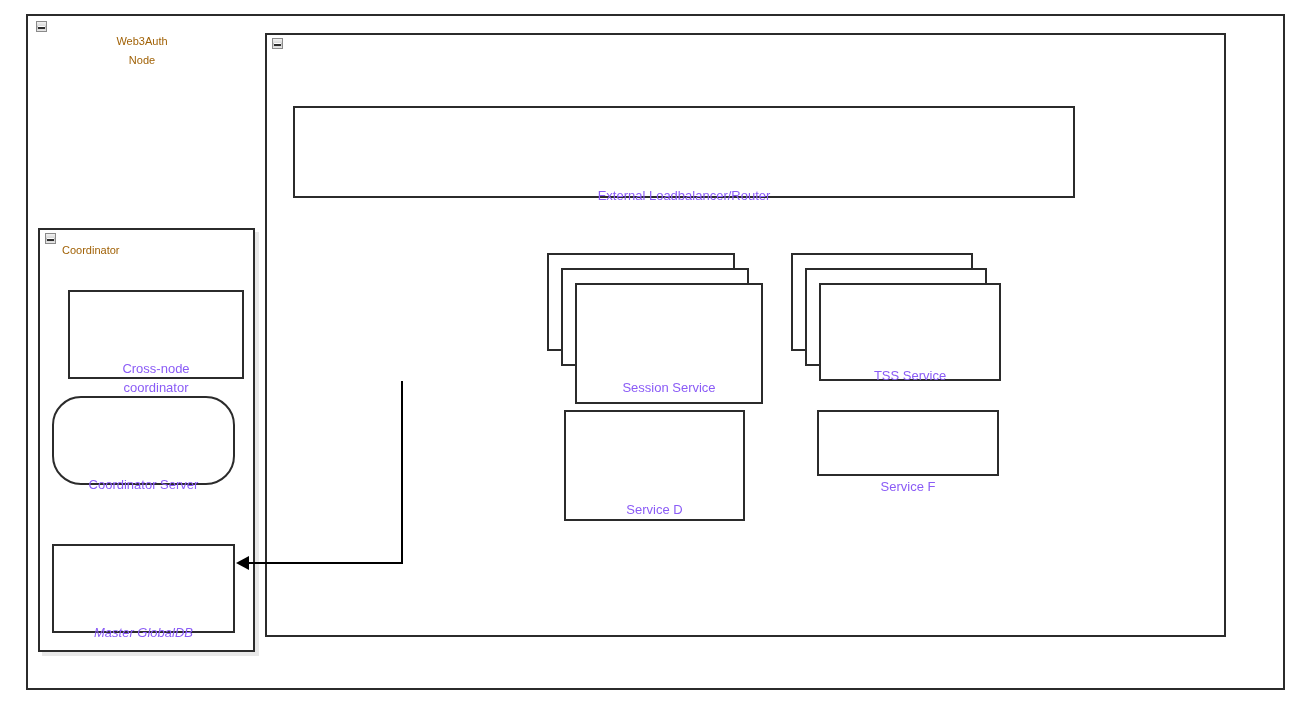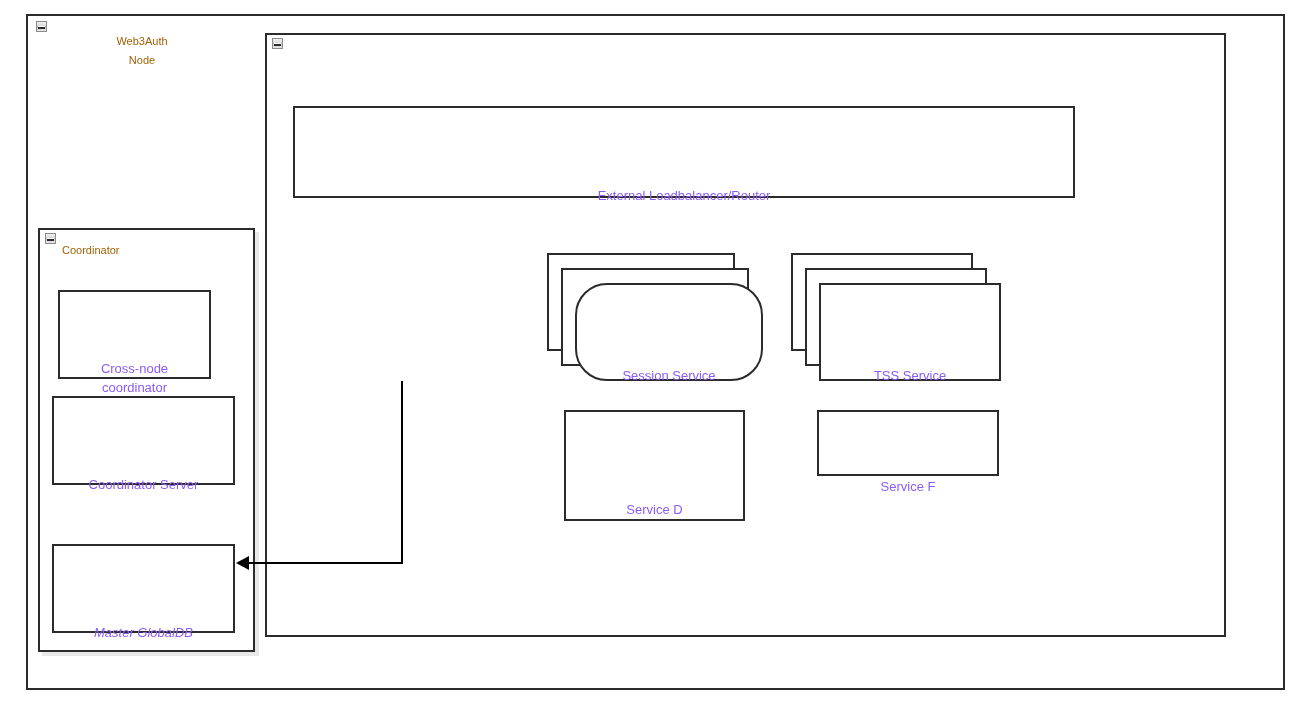--- a/index.html
+++ b/index.html
@@ -135,21 +135,21 @@
 
 
   <div class="box" style="left:293px; top:106px; width:782px; height:92px;">
     <div class="node-label">External Loadbalancer/Router</div>
   </div>
 
 
   <div class="stack" style="left:547px; top:253px; width:216px; height:128px;">
     <div class="layer l1" style="width:188px; height:98px;"></div>
     <div class="layer l2" style="width:188px; height:98px;"></div>
-    <div class="layer l3" style="width:188px; height:98px;border-radius:32px;">
+    <div class="layer l3" style="width:188px; height:121px;">
       <div class="node-label">Session Service</div>
     </div>
   </div>
 
   <div class="stack" style="left:791px; top:253px; width:210px; height:128px;">
     <div class="layer l1" style="width:182px; height:98px;"></div>
     <div class="layer l2" style="width:182px; height:98px;"></div>
     <div class="layer l3" style="width:182px; height:98px;">
       <div class="node-label">TSS Service</div>
     </div>
@@ -163,26 +163,26 @@
     <div class="node-label">Service F</div>
   </div>
 
   <div class="container-box shadowed" style="left:38px; top:228px; width:217px; height:424px;">
   </div>
 
   <span class="collapse-icon" style="left:45px; top:233px;"></span>
 
   <div class="container-title" style="left:62px; top:241px; width:130px; text-align:left;">Coordinator</div>
 
-  <div class="box" style="left:58px; top:290px; width:153px; height:89px;text-decoration:underline;">
+  <div class="box" style="left:68px; top:290px; width:176px; height:89px;text-decoration:underline;">
     <div class="node-label">Cross-node
 coordinator</div>
   </div>
 
-  <div class="box" style="left:52px; top:396px; width:183px; height:89px;">
+  <div class="box" style="left:52px; top:396px; width:183px; height:89px;border-radius:29px;">
     <div class="node-label">Coordinator Server</div>
   </div>
 
   <div class="box" style="left:52px; top:544px; width:183px; height:89px;font-style:italic;">
     <div class="node-label">Master GlobalDB</div>
   </div>
 
   <div>
 
     <div class="conn-seg" style="left:401px; top:381px; width:2px; height:183px;"></div>

